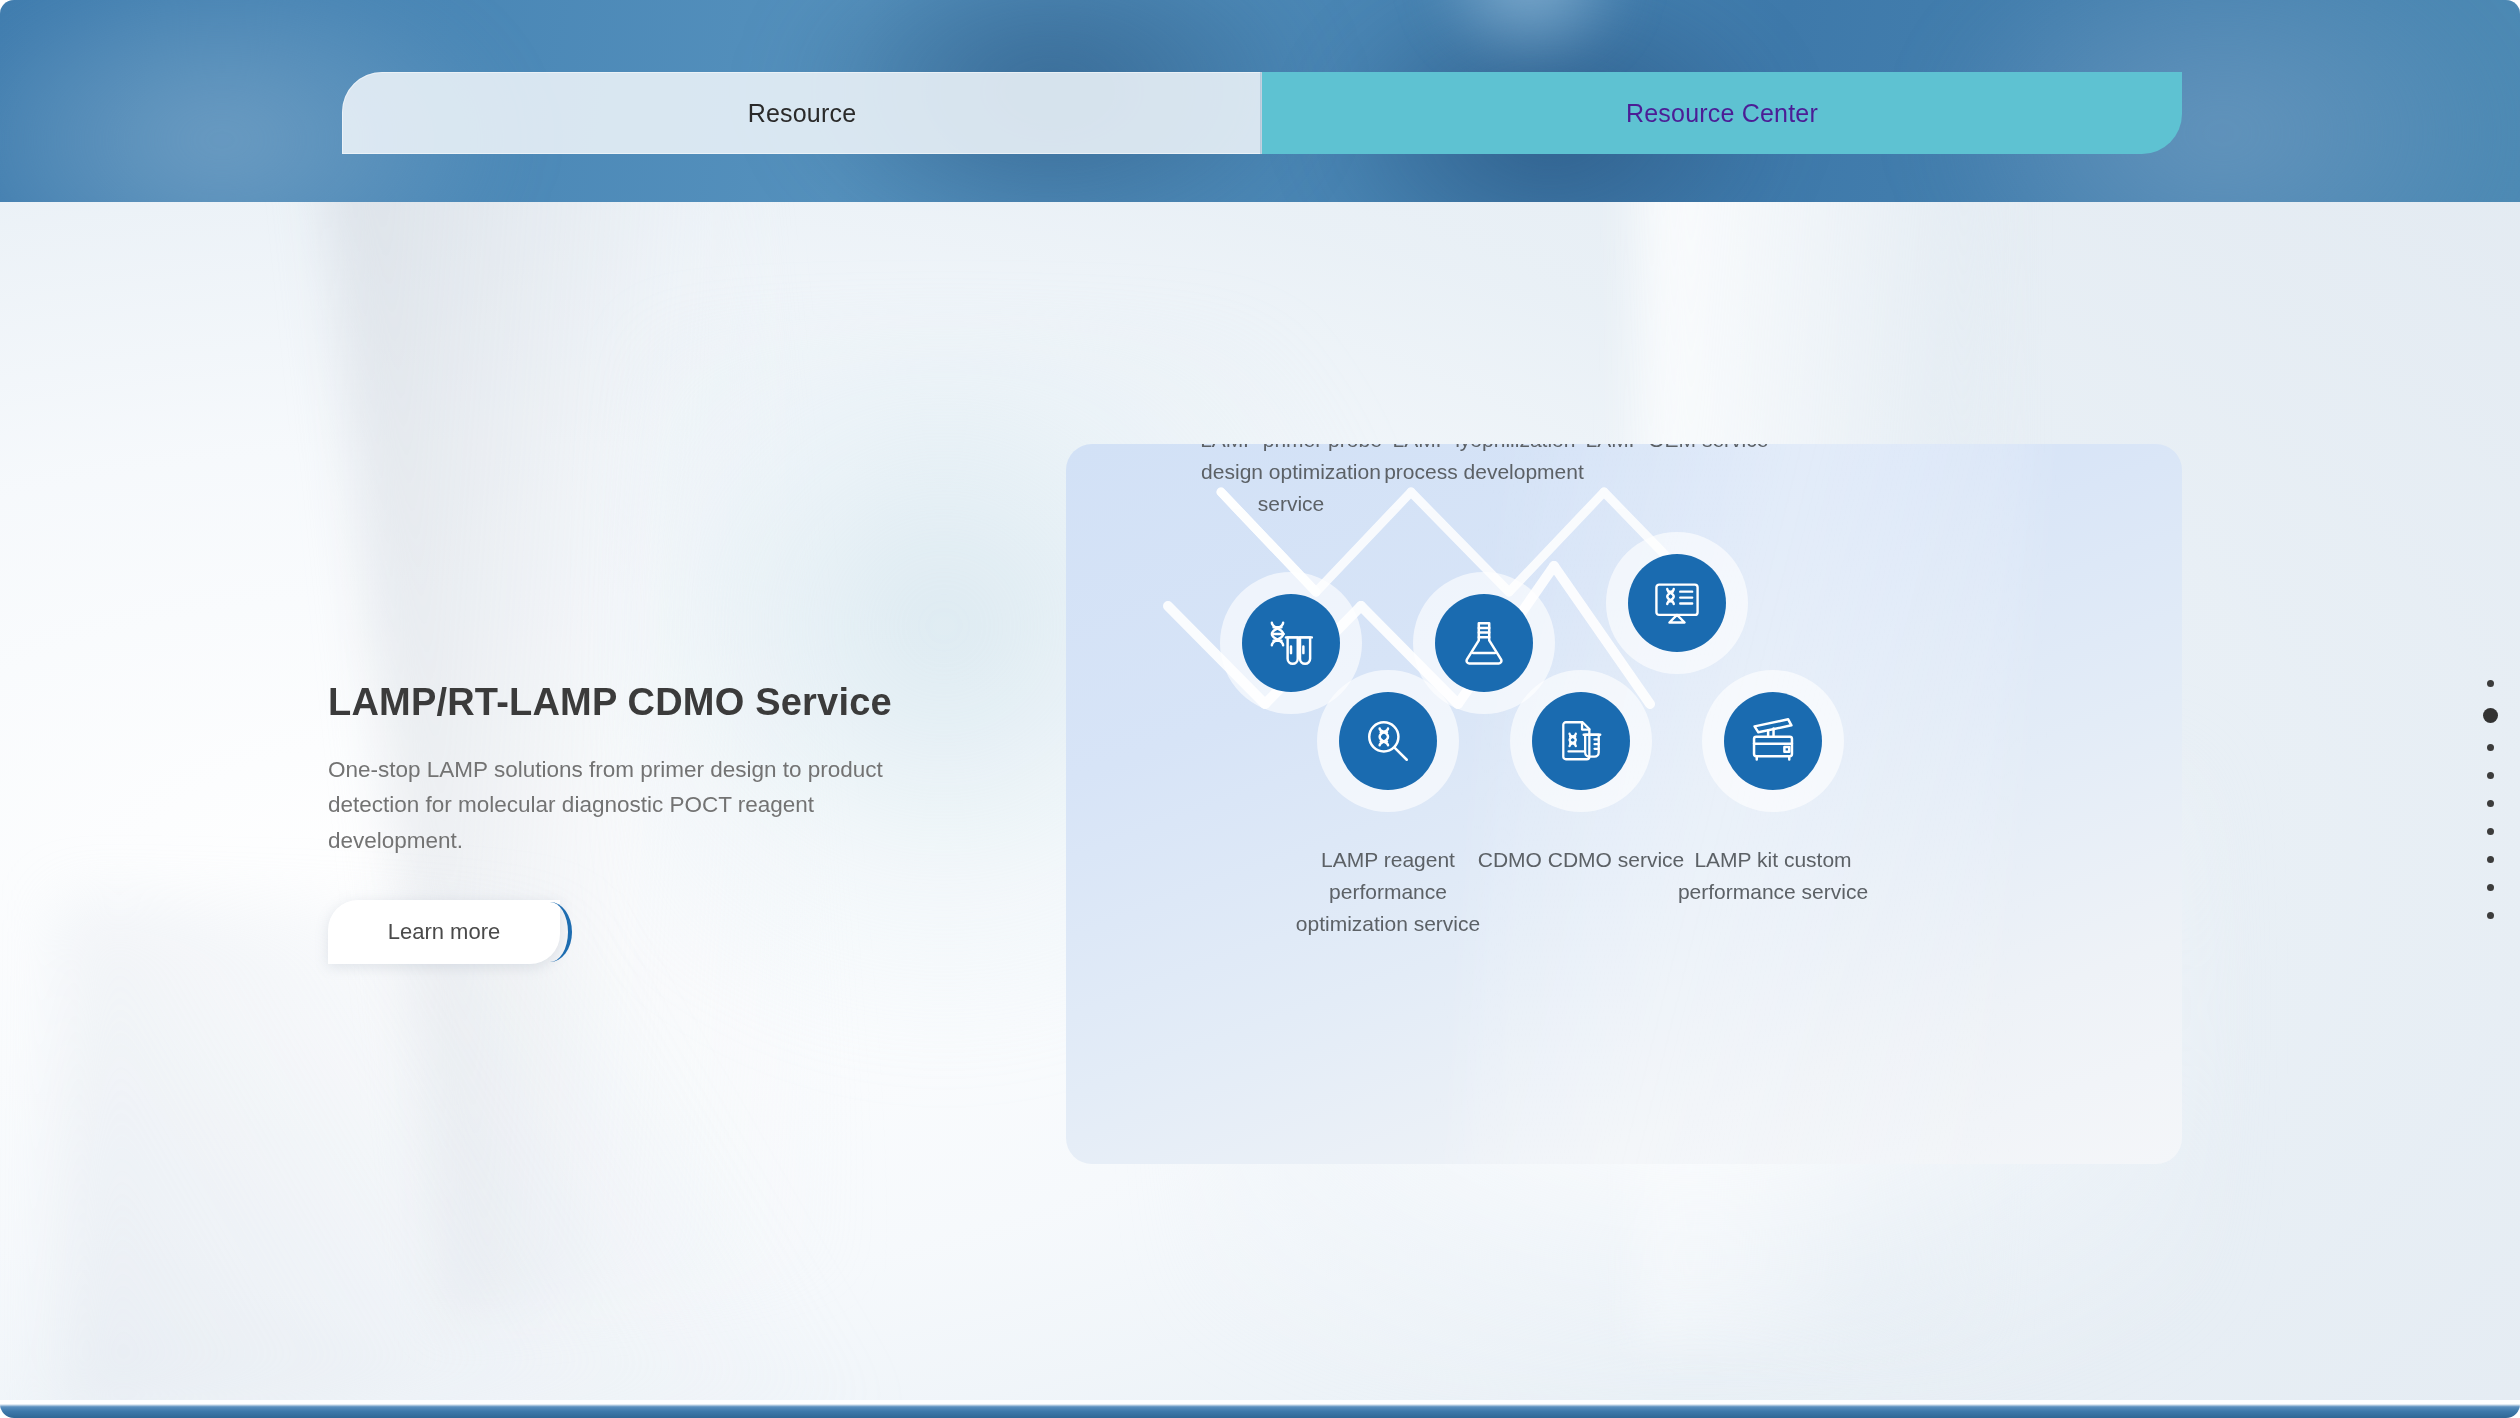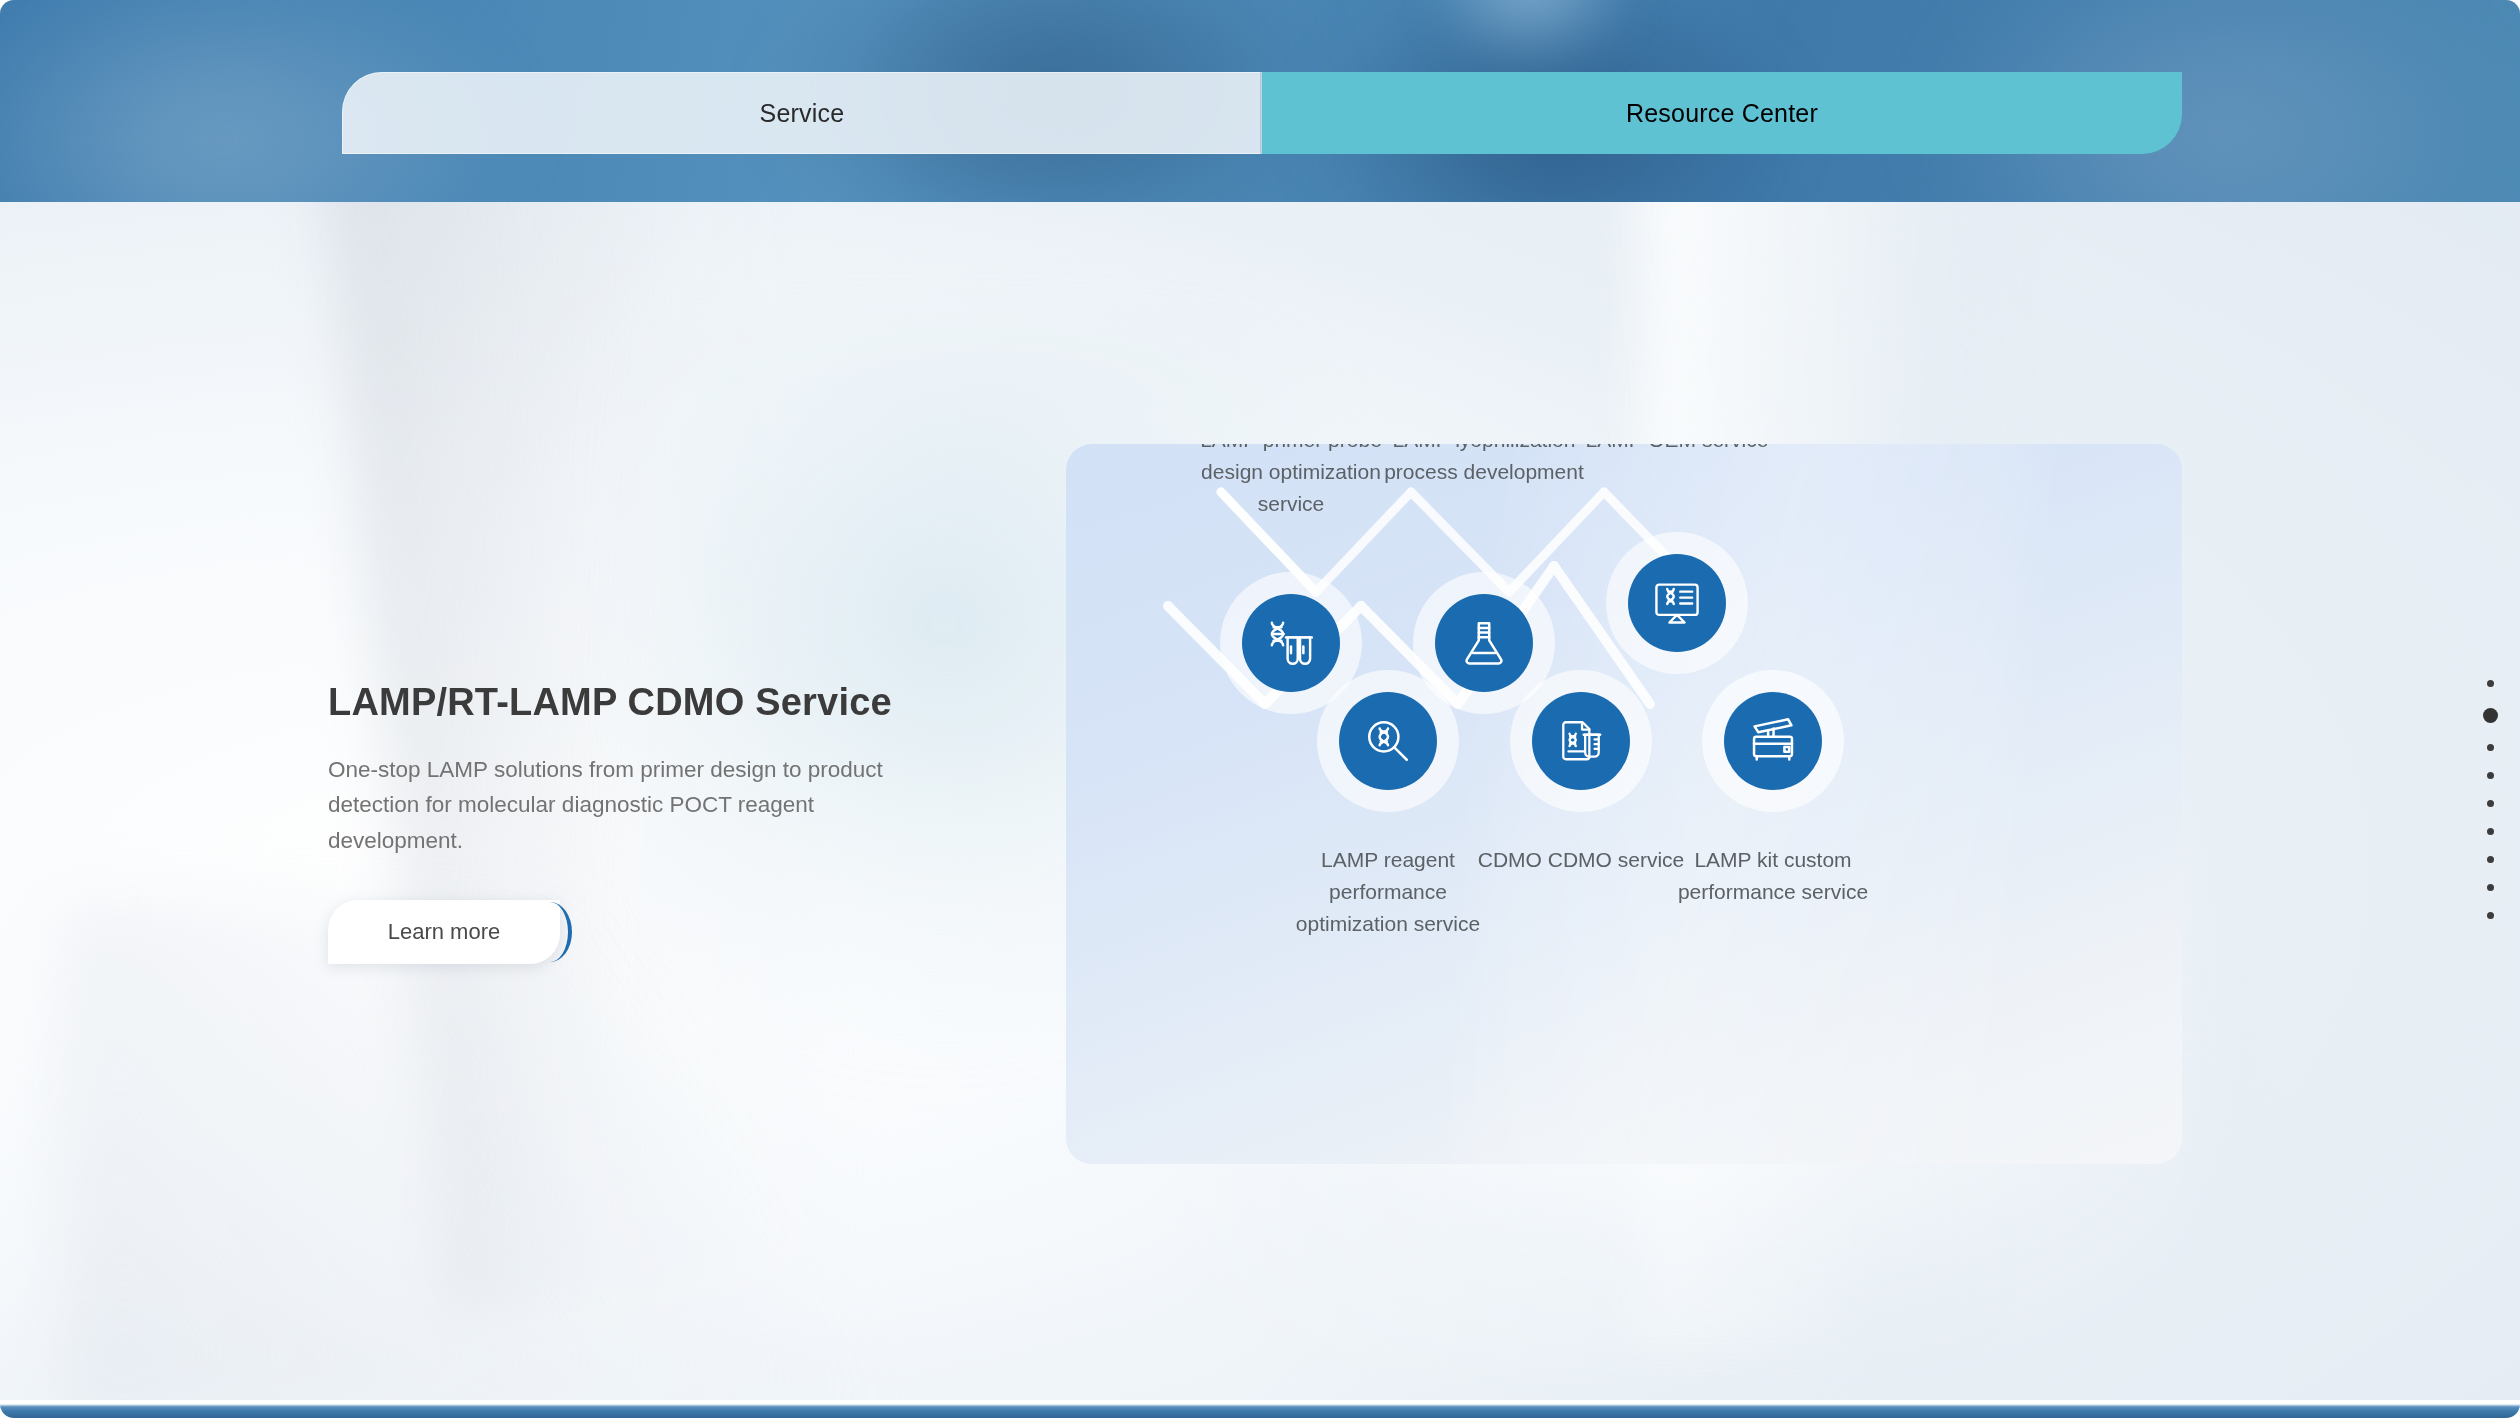--- a/index.html
+++ b/index.html
@@ -151,21 +151,21 @@
   .tab-products::after {
     content: "";
     position: absolute;
     right: 0; top: 0; bottom: 0;
     width: 2px;
     background: rgba(120,150,180,0.35);
   }
   .tab-resource {
     width: 920px;
     background: #5ec2d2;
-    color: #000000;
+    color: #4c1d95;
     border-radius: 0 0 40px 0;
     font-weight: 400;
   }
 
   
   .left-block {
     position: absolute;
     left: 328px;
     top: 680px;
     width: 660px;
@@ -324,21 +324,21 @@
     <div class="bn-base"></div>
     <div class="bn-f1"></div>
     <div class="bn-f2"></div>
     <div class="bn-f3"></div>
     <div class="bn-f4"></div>
     <div class="bn-f5"></div>
   </div>
 
   <div class="tabs">
     <div class="tab tab-products">
-      <span>Service</span>
+      <span>Resource</span>
     </div>
     <div class="tab tab-resource">
       <span>Resource Center</span>
     </div>
   </div>
 
   <div class="left-block">
     <h1 class="hero-title">LAMP/RT-LAMP CDMO Service</h1>
     <p class="hero-desc">One-stop LAMP solutions from primer design to product detection for molecular diagnostic POCT reagent development.</p>
     <div class="learn-more">

